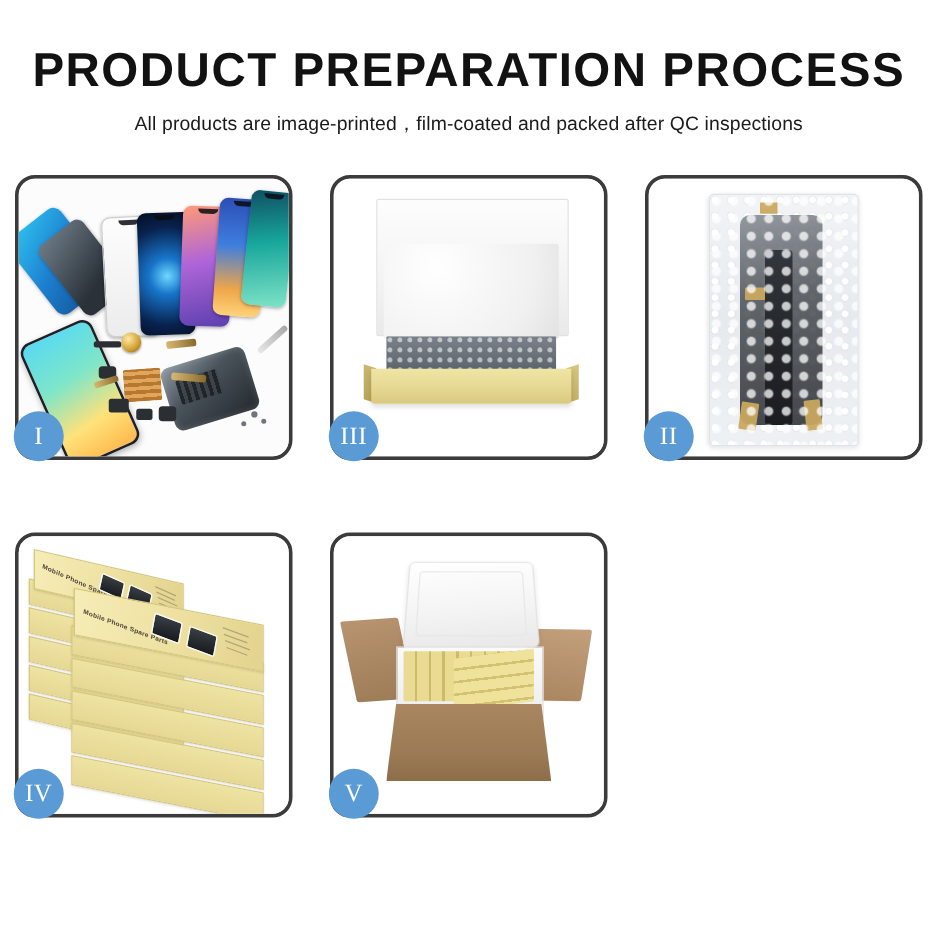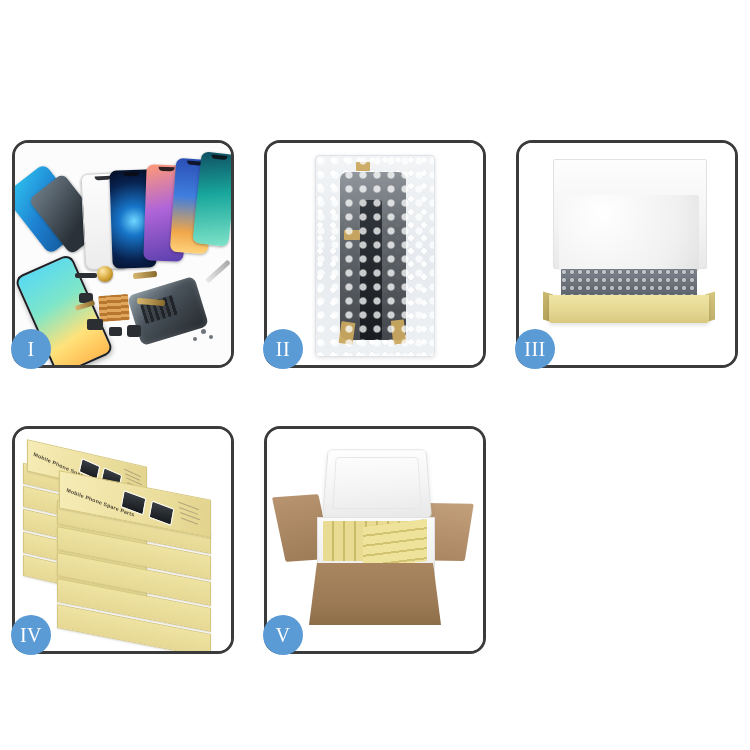--- a/index.html
+++ b/index.html
@@ -359,20 +359,24 @@
     position:absolute; inset:0;
     background: linear-gradient(180deg, rgba(255,255,255,.28), rgba(255,255,255,0) 42%);
     pointer-events:none;
   }
 </style>
 </head>
 <body>
 
 <div class="page">
 
+  <div class="header">
+    <div class="title">PRODUCT PREPARATION PROCESS</div>
+    <div class="subtitle">All products are image-printed，film-coated and packed after QC inspections</div>
+  </div>
 
   <div class="grid">
 
     <div class="panel">
       <div class="panel-inner p1">
         <div class="ph ph-a"></div>
         <div class="ph ph-a2"></div>
         <div class="ph ph-b">
             <span class="ph-notch"></span>
           </div>
@@ -404,47 +408,47 @@
         <div class="flex" style="left:122px;top:156px;width:28px;height:6px;transform:rotate(5deg);"></div>
         <div class="flex" style="left:60px;top:160px;width:20px;height:5px;transform:rotate(-18deg);"></div>
         <div class="dot" style="left:186px;top:186px;width:5px;height:5px;"></div>
         <div class="dot" style="left:194px;top:192px;width:4px;height:4px;"></div>
         <div class="dot" style="left:178px;top:194px;width:4px;height:4px;"></div>
       </div>
       <div class="badge">I</div>
     </div>
 
     <div class="panel">
+      <div class="panel-inner p3">
+        <div class="box3-lid"></div>
+        <div class="box3-foam"></div>
+        <div class="box3-contents"></div>
+        <div class="box3-sideL"></div>
+        <div class="box3-sideR"></div>
+        <div class="box3-front"></div>
+      </div>
+      <div class="badge">III</div>
+    </div>
+
+    <div class="panel">
       <div class="panel-inner p2">
         <div class="bubblebag">
           <div class="bag-part"></div>
           <div class="bag-strip"></div>
           <div class="tape" style="left:40px;top:6px;width:14px;height:9px;"></div>
           <div class="tape" style="left:28px;top:74px;width:16px;height:10px;"></div>
           <div class="tape" style="left:24px;top:166px;width:14px;height:22px;transform:rotate(8deg);"></div>
           <div class="tape" style="left:76px;top:164px;width:13px;height:24px;transform:rotate(-6deg);"></div>
           <div class="bubble-overlay"></div>
         </div>
       </div>
       <div class="badge">II</div>
     </div>
 
     <div class="panel">
-      <div class="panel-inner p3">
-        <div class="box3-lid"></div>
-        <div class="box3-foam"></div>
-        <div class="box3-contents"></div>
-        <div class="box3-sideL"></div>
-        <div class="box3-sideR"></div>
-        <div class="box3-front"></div>
-      </div>
-      <div class="badge">III</div>
-    </div>
-
-    <div class="panel">
       <div class="panel-inner p4">
         <div class="stack">
 
           <div class="sbox" style="left:0px;top:34px;width:122px;height:19px;transform:skewY(13deg);"></div>
           <div class="sbox" style="left:0px;top:57px;width:122px;height:19px;transform:skewY(13deg);"></div>
           <div class="sbox" style="left:0px;top:80px;width:122px;height:19px;transform:skewY(13deg);"></div>
           <div class="sbox" style="left:0px;top:103px;width:122px;height:19px;transform:skewY(13deg);"></div>
           <div class="sbox" style="left:0px;top:126px;width:122px;height:19px;transform:skewY(13deg);"></div>
 
           <div class="sbox" style="left:4px;top:10px;width:118px;height:30px;transform:skewY(13deg);">

